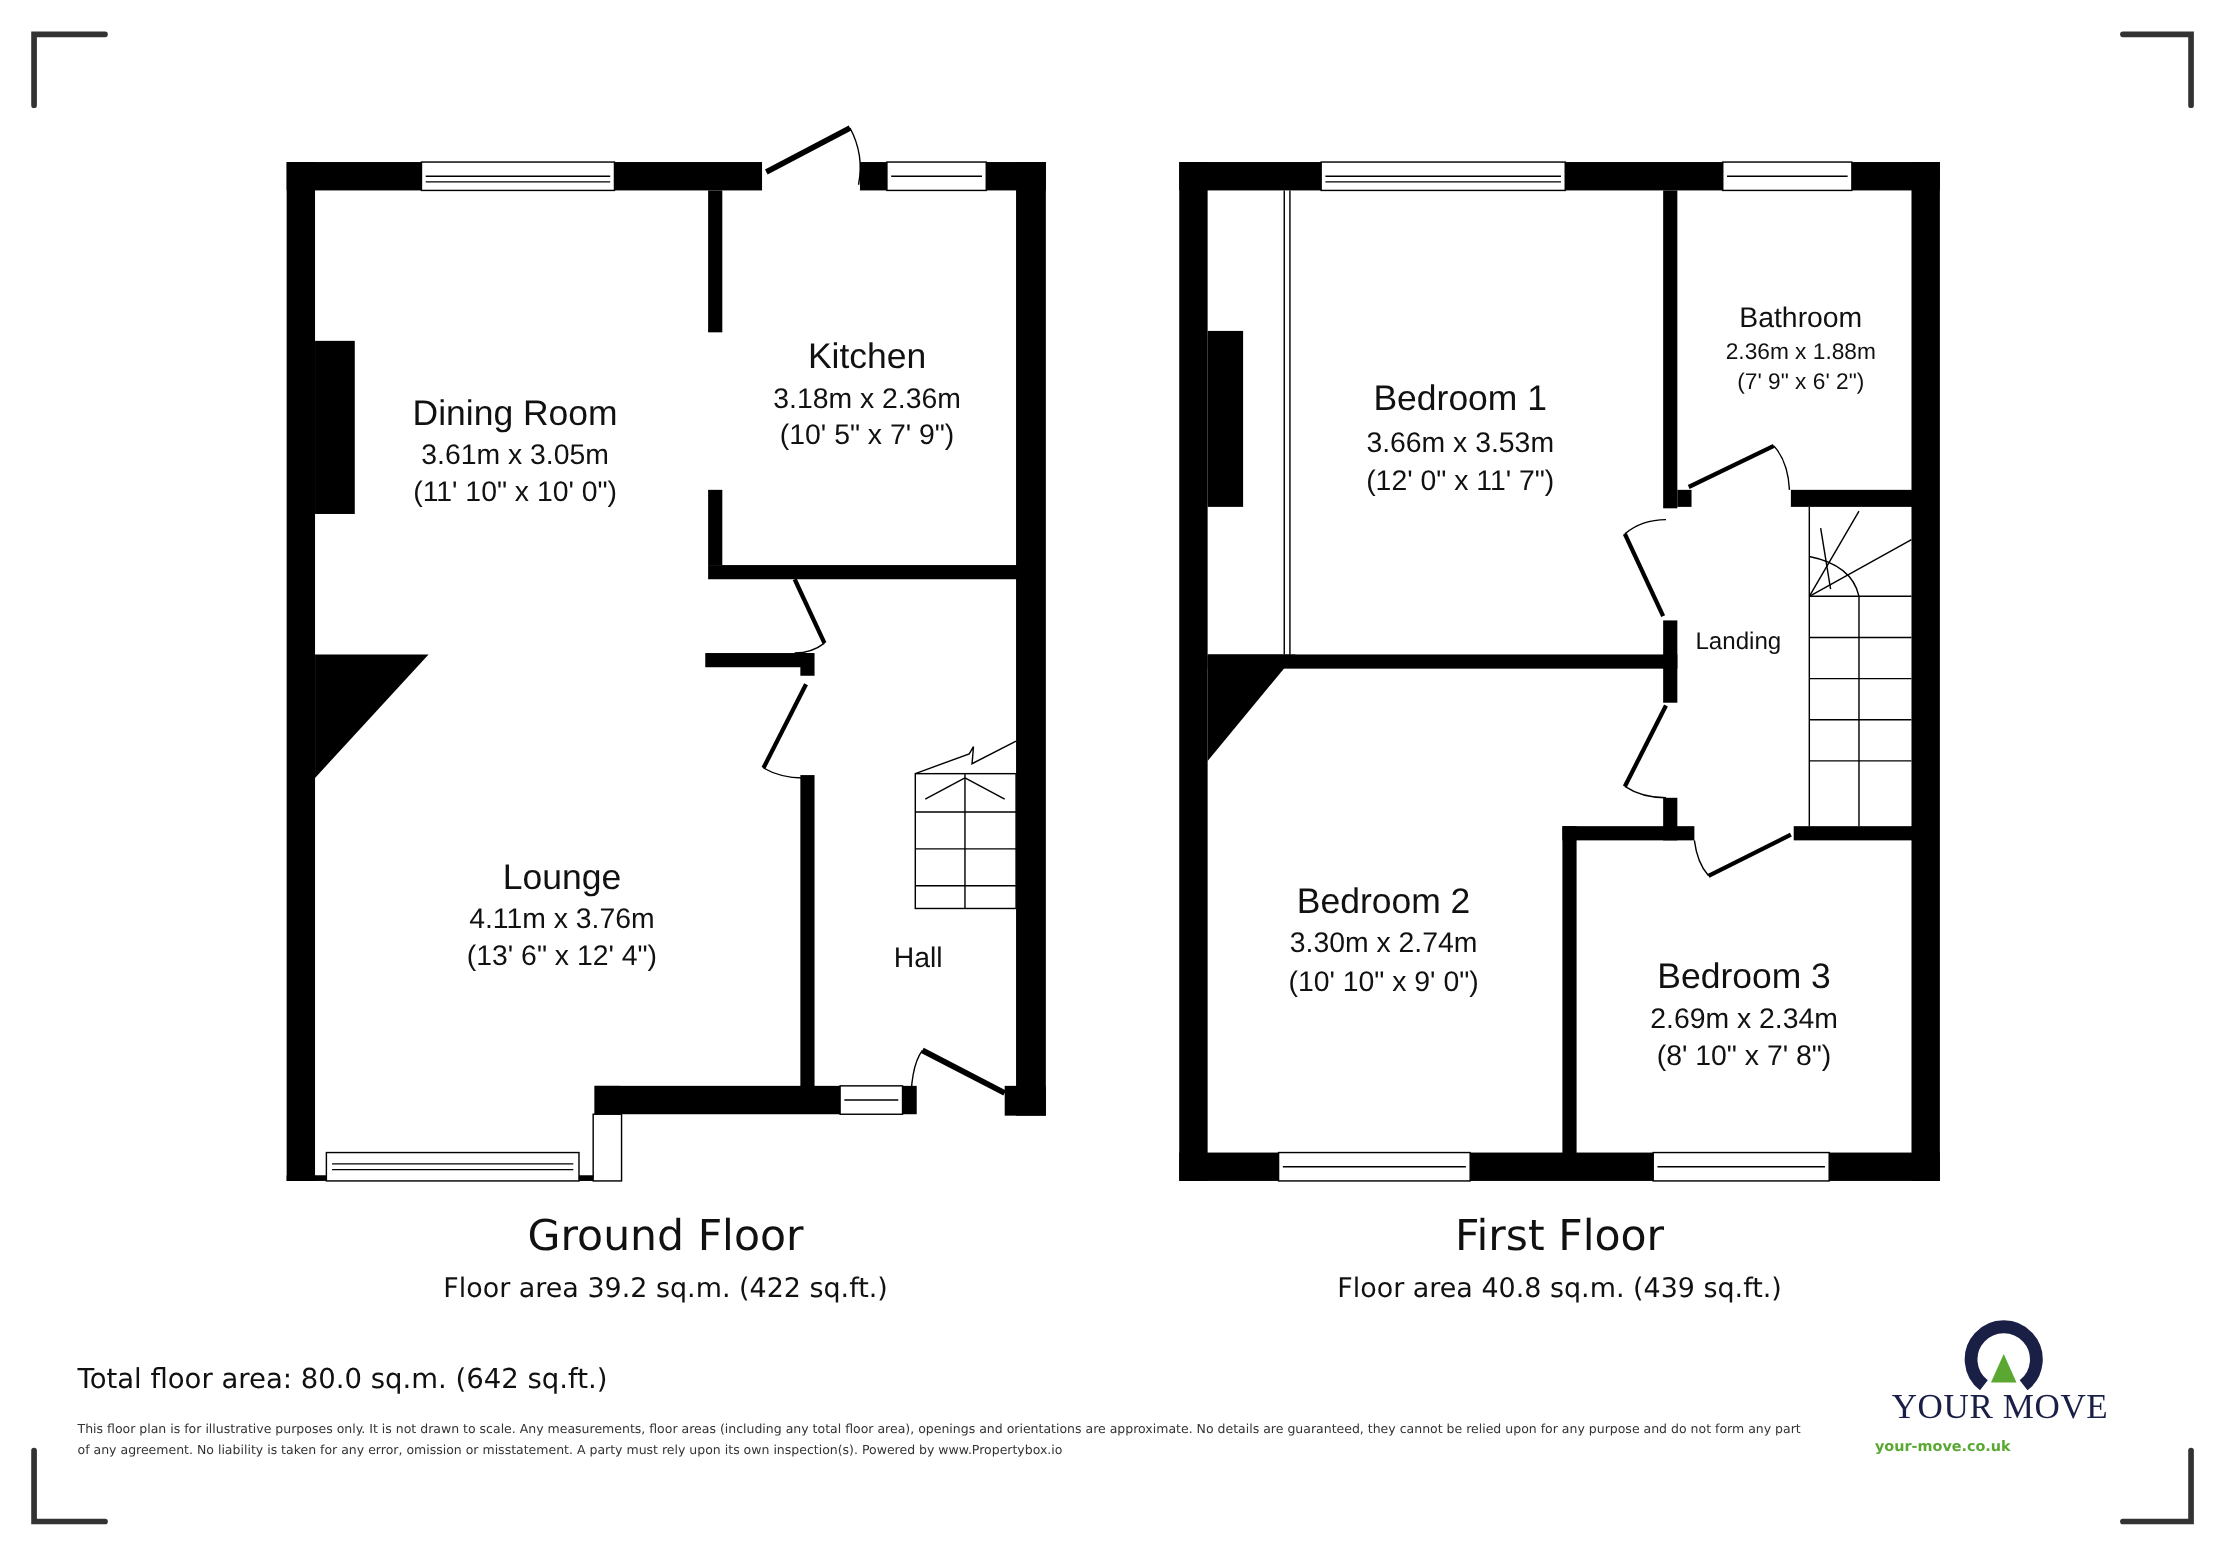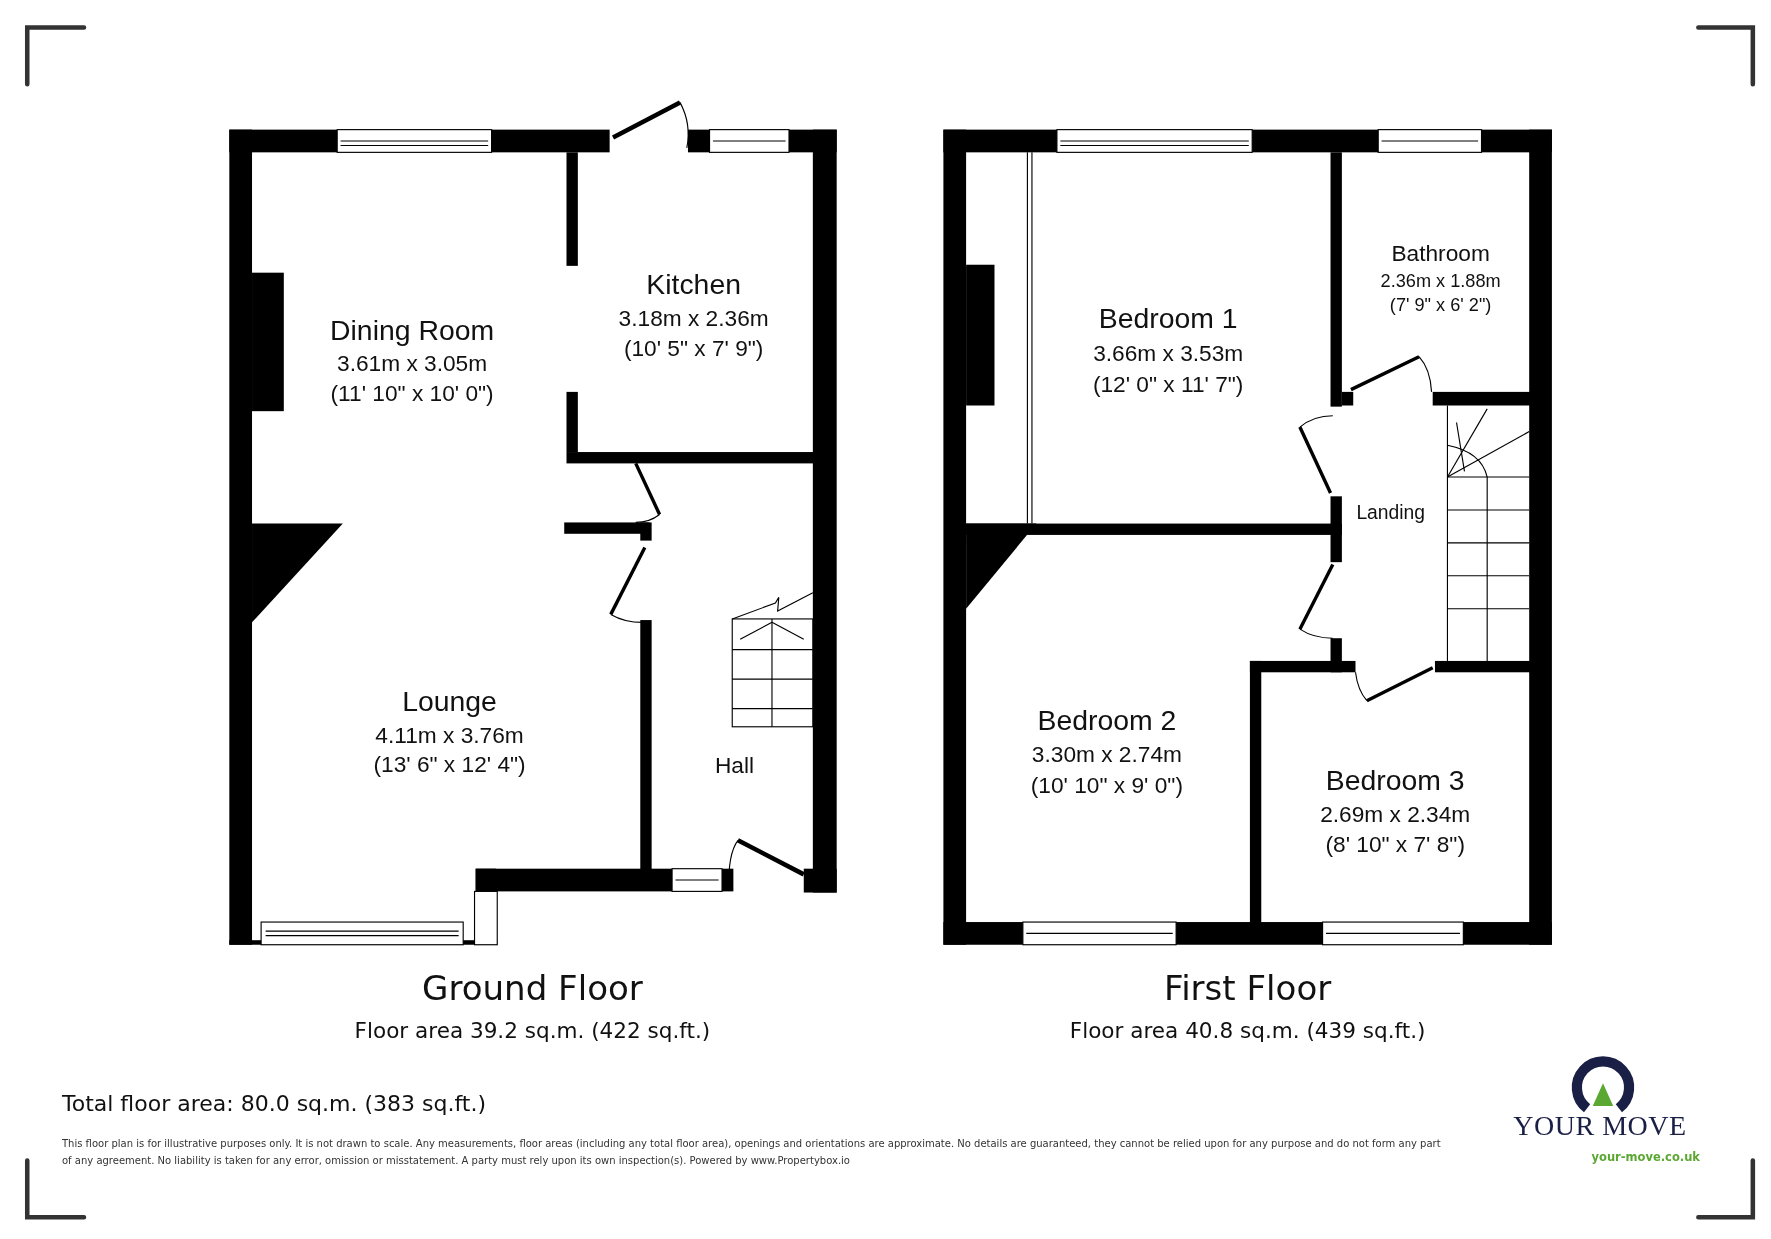--- a/index.html
+++ b/index.html
@@ -4,21 +4,21 @@
 <style>
   html,body{margin:0;padding:0;background:#fff;}
   body{width:1771px;height:1239px;position:relative;overflow:hidden;font-family:"Liberation Sans",sans-serif;}
   svg{position:absolute;left:0;top:0;}
   .room-name{font-family:"Liberation Sans",sans-serif;fill:#111;}
   .dim{font-family:"Liberation Sans",sans-serif;fill:#111;}
   .ttl{font-family:"DejaVu Sans",sans-serif;fill:#111;}
   .disc{position:absolute;left:62px;top:1136px;width:1380px;font-family:"DejaVu Sans",sans-serif;font-size:10px;line-height:16.5px;color:#333;}
   .total{position:absolute;left:62px;top:1091px;font-family:"DejaVu Sans",sans-serif;font-size:22px;color:#111;}
   .logo-text{position:absolute;left:1500px;top:1110px;width:200px;text-align:center;font-family:"Liberation Serif",serif;font-size:28px;color:#1a1f45;letter-spacing:0.5px;}
-  .logo-url{position:absolute;left:1500px;top:1150px;width:200px;text-align:right;font-family:"DejaVu Sans",sans-serif;font-size:11.5px;font-weight:bold;color:#5aa832;}
+  .logo-url{position:absolute;left:1500px;top:1150px;width:200px;text-align:left;font-family:"DejaVu Sans",sans-serif;font-size:11.5px;font-weight:bold;color:#5aa832;}
 </style>
 </head>
 <body>
 
 <svg width="1771" height="1239" viewBox="0 0 1560 1091" xmlns="http://www.w3.org/2000/svg">
 
   <g stroke="#333" stroke-width="4" fill="none" stroke-linecap="round">
     <polyline points="24,74 24,24 74,24"></polyline>
     <polyline points="1496,24 1544,24 1544,74"></polyline>
     <polyline points="24,1022 24,1072 74,1072"></polyline>
@@ -183,16 +183,16 @@
     <text class="ttl" x="1099" y="881" font-size="30">First Floor</text>
     <text class="ttl" x="1099" y="914" font-size="19">Floor area 40.8 sq.m. (439 sq.ft.)</text>
   </g>
 
   <g>
     <path d="M1398,976 A23,23 0 1 1 1426,976" fill="none" stroke="#1a1f45" stroke-width="9"></path>
     <polygon points="1412,954 1403,974 1421,974" fill="#5aa832"></polygon>
   </g>
 </svg>
 
-<div class="total">Total floor area: 80.0 sq.m. (383 sq.ft.)</div>
+<div class="total">Total floor area: 80.0 sq.m. (642 sq.ft.)</div>
 <div class="disc">This floor plan is for illustrative purposes only. It is not drawn to scale. Any measurements, floor areas (including any total floor area), openings and orientations are approximate. No details are guaranteed, they cannot be relied upon for any purpose and do not form any part of any agreement. No liability is taken for any error, omission or misstatement. A party must rely upon its own inspection(s). Powered by www.Propertybox.io</div>
 <div class="logo-text">YOUR MOVE</div>
 <div class="logo-url">your-move.co.uk</div>
 
 </body></html>

